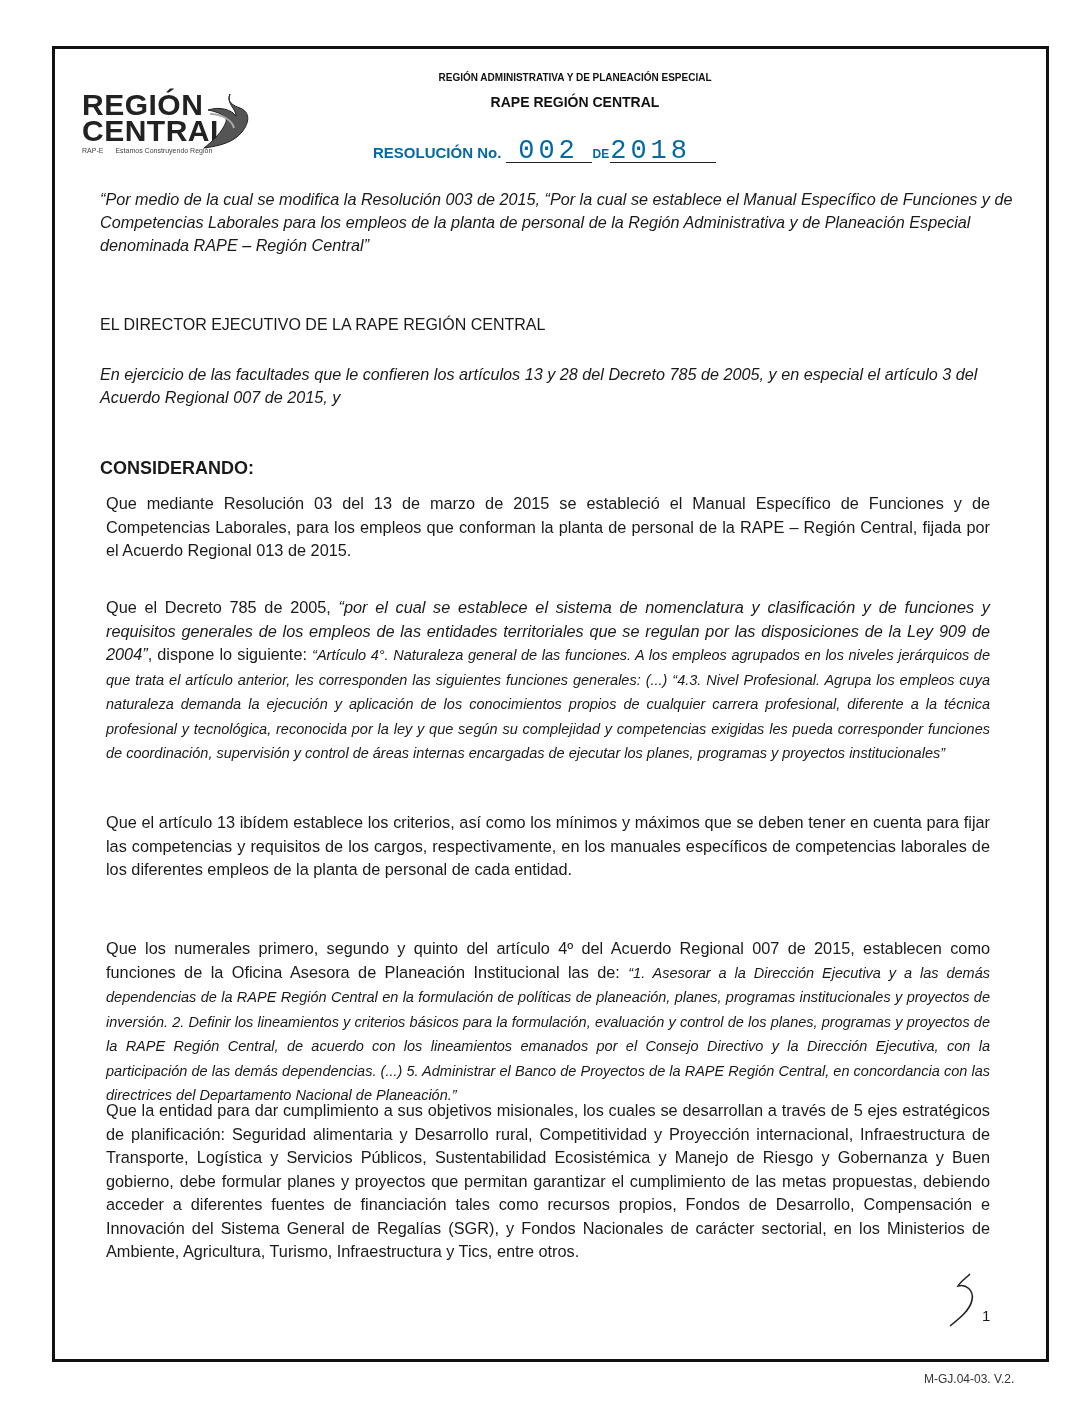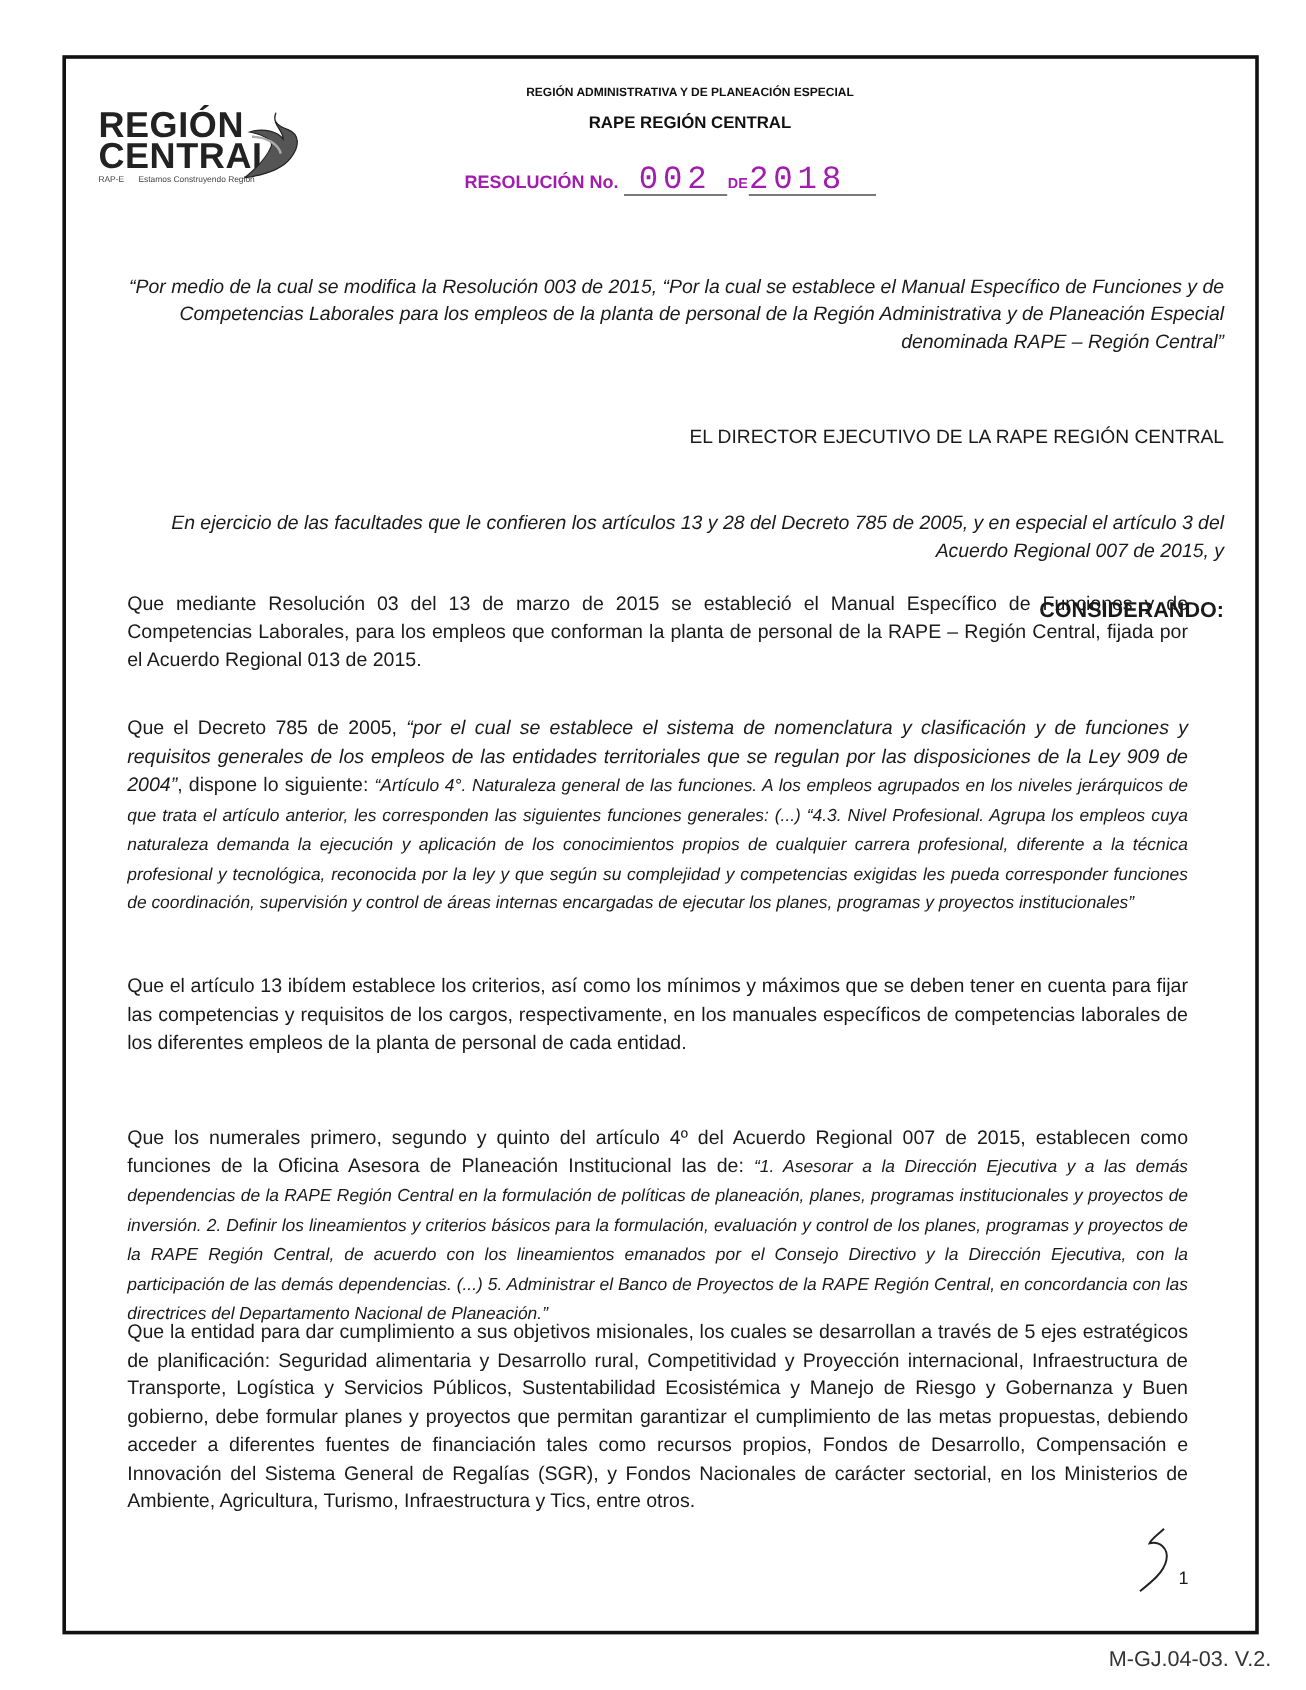--- a/index.html
+++ b/index.html
@@ -6,40 +6,40 @@
   body { width: 1088px; height: 1408px; position: relative; overflow: hidden; color: #1a1a1a; font-family: "Liberation Sans", sans-serif; }
   .frame { position: absolute; left: 52px; top: 46px; width: 997px; height: 1316px; border: 3px solid #111; box-sizing: border-box; }
   .logo { position: absolute; left: 82px; top: 92px; width: 180px; height: 80px; }
   .logo .big { font-family: "Liberation Sans", sans-serif; font-weight: bold; font-size: 30px; line-height: 26px; letter-spacing: 0.5px; color: #222; }
   .logo .small { font-size: 7px; color: #444; margin-top: 3px; white-space: nowrap; }
   .logo .small span { margin-right: 12px; }
   .logo svg { position: absolute; left: 118px; top: 0px; }
   .hdr { position: absolute; left: 360px; width: 430px; text-align: center; color: #111; }
   .hdr1 { top: 72px; font-weight: bold; font-size: 10px; }
   .hdr2 { top: 94px; font-weight: bold; font-size: 14px; }
-  .res { position: absolute; left: 387px; top: 140px; font-weight: bold; font-size: 15px; color: #a21caf; white-space: nowrap; }
+  .res { position: absolute; left: 373px; top: 140px; font-weight: bold; font-size: 15px; color: #0369a1; white-space: nowrap; }
   .res .num { display: inline-block; width: 86px; border-bottom: 1.5px solid #222; text-align: center; font-family: "Liberation Mono", monospace; font-weight: normal; font-size: 27px; letter-spacing: 4px; line-height: 22px; }
   .res .de { font-size: 12px; margin: 0 1px; }
   .res .yr { display: inline-block; width: 106px; border-bottom: 1.5px solid #222; text-align: left; font-family: "Liberation Mono", monospace; font-weight: normal; font-size: 27px; letter-spacing: 4px; line-height: 22px; }
   .it { font-style: italic; }
-  .center { position: absolute; left: 100px; width: 920px; text-align: right; margin-top: 40px; }
+  .center { position: absolute; left: 100px; width: 920px; text-align: left; }
   .title-block { top: 188px; font-size: 16.2px; line-height: 23px; font-style: italic; }
   .director { top: 316px; font-weight: normal; font-size: 16px; }
-  .ejercicio { top: 385px; font-size: 16.2px; line-height: 23px; font-style: italic; }
+  .ejercicio { top: 363px; font-size: 16.2px; line-height: 23px; font-style: italic; }
   .considerando { top: 458px; font-weight: bold; font-size: 18px; }
   .p { position: absolute; left: 106px; width: 884px; font-size: 16.3px; line-height: 23.5px; text-align: justify; }
   .p .q { font-size: 14.5px; }
   .p1 { top: 492px; }
   .p2 { top: 596px; }
   .p3 { top: 811px; }
   .p4 { top: 937px; }
   .p5 { top: 1099px; }
   .pageno { position: absolute; left: 982px; top: 1307px; font-size: 15px; }
   .sig { position: absolute; left: 946px; top: 1272px; }
-  .footer { position: absolute; left: 924px; top: 1372px; font-size: 18px; color: #333; }
+  .footer { position: absolute; left: 924px; top: 1372px; font-size: 12px; color: #333; }
 </style>
 </head>
 <body>
 
 <div class="frame"></div>
 
 <div class="logo">
   <div class="big">REGIÓN</div>
   <div class="big">CENTRAL</div>
   <div class="small">

